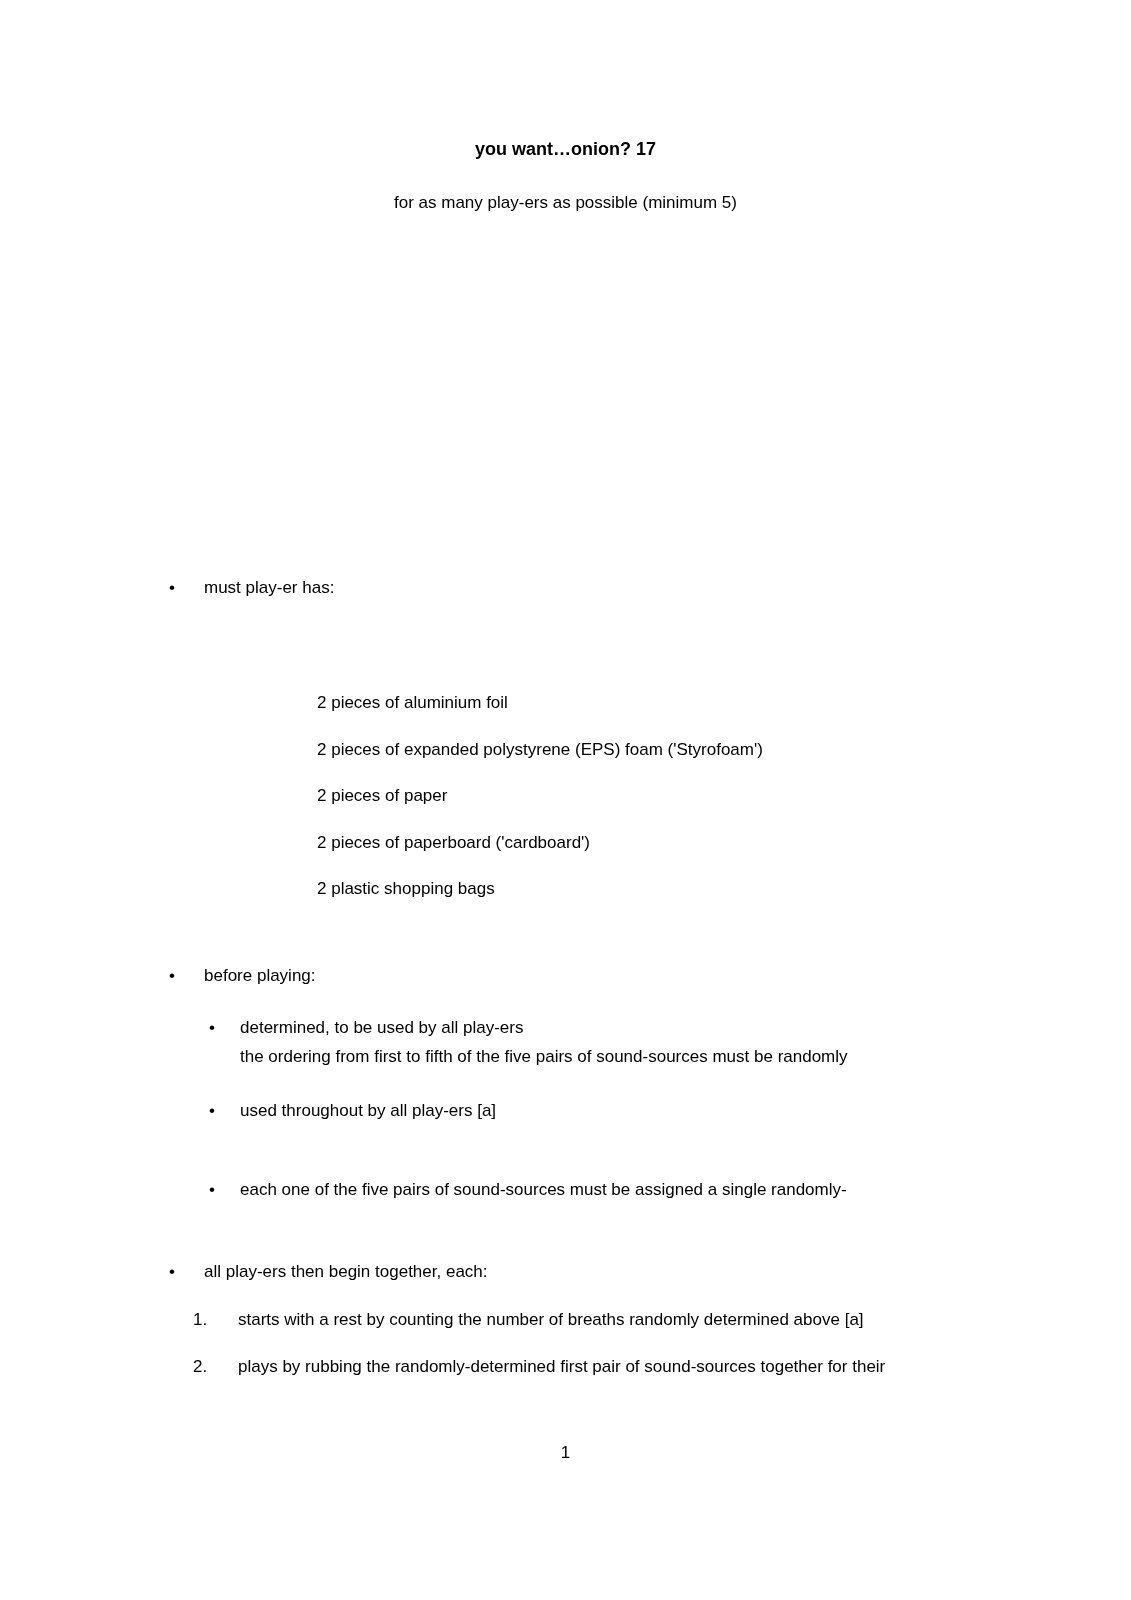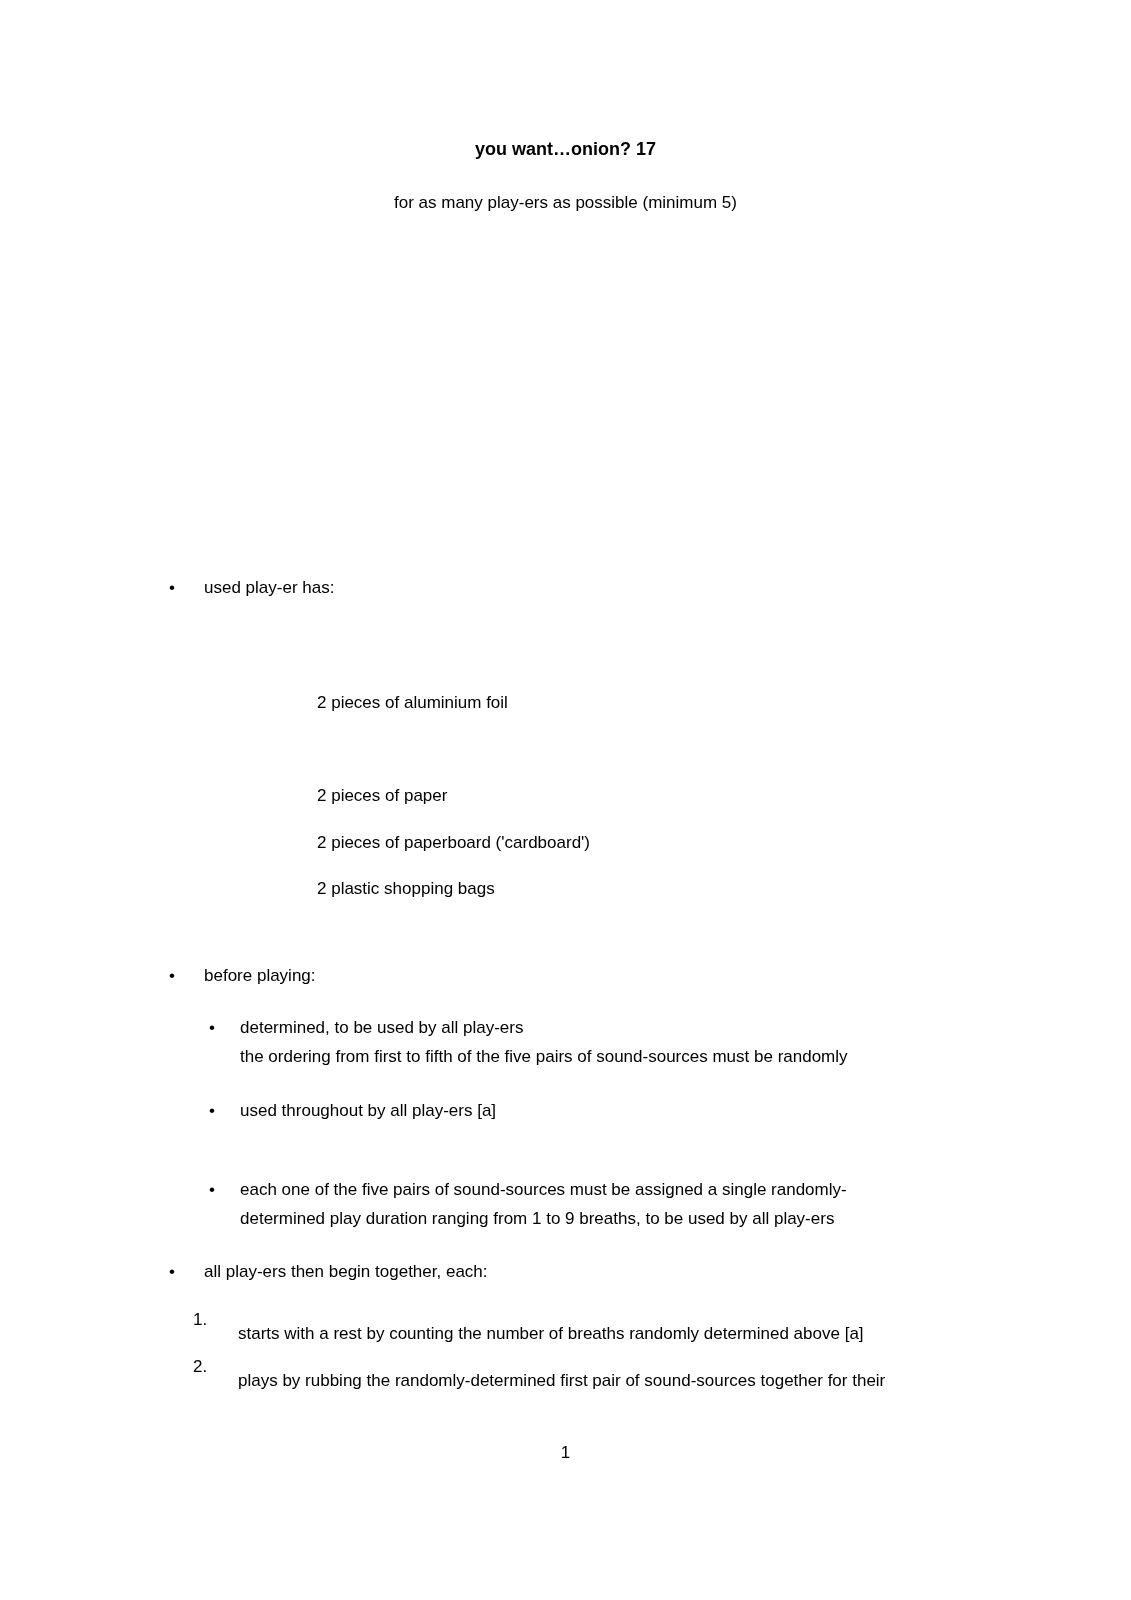--- a/index.html
+++ b/index.html
@@ -20,39 +20,40 @@
   .pagenum { top: 1438px; }
 
   .li { position: absolute; left: 0; width: 100%; }
   .marker { position: absolute; top: 0; }
   .marker.l1 { left: 169px; }
   .marker.l2 { left: 209px; }
   .num { position: absolute; top: 0; left: 193px; }
   .text { position: absolute; top: 0; }
   .text.l1t { left: 204px; width: 800px; }
   .text.l2t { left: 240px; width: 760px; }
-  .text.numt { left: 238px; width: 760px; margin-top: 14px; }
+  .text.numt { left: 238px; width: 760px; }
   .line { display: block; }
 
   .mat { position: absolute; left: 317px; width: 700px; margin-top: 20px; }
 </style>
 </head>
 <body>
 
 <div class="page">
 
   <div class="centerline title">you want…onion? 17</div>
   <div class="centerline subtitle">for as many play-ers as possible (minimum 5)</div>
 
   <div class="li" style="top:573px">
     <span class="marker l1">•</span>
-    <span class="text l1t">used play-er has:</span>
+    <span class="text l1t">must play-er has:</span>
   </div>
 
   <div class="mat" style="top:668px">2 pieces of aluminium foil</div>
+  <div class="mat" style="top:715px">2 pieces of expanded polystyrene (EPS) foam ('Styrofoam')</div>
   <div class="mat" style="top:761px">2 pieces of paper</div>
   <div class="mat" style="top:808px">2 pieces of paperboard ('cardboard')</div>
   <div class="mat" style="top:854px">2 plastic shopping bags</div>
 
   <div class="li" style="top:961px">
     <span class="marker l1">•</span>
     <span class="text l1t">before playing:</span>
   </div>
 
   <div class="li" style="top:1013px">
@@ -67,21 +68,20 @@
     <span class="marker l2">•</span>
     <span class="text l2t">
       <span class="line">used throughout by all play-ers [a]</span>
     </span>
   </div>
 
   <div class="li" style="top:1175px">
     <span class="marker l2">•</span>
     <span class="text l2t">
       <span class="line">each one of the five pairs of sound-sources must be assigned a single randomly-</span>
-      <span class="line">determined play duration ranging from 1 to 9 breaths, to be used by all play-ers</span>
     </span>
   </div>
 
   <div class="li" style="top:1257px">
     <span class="marker l1">•</span>
     <span class="text l1t">all play-ers then begin together, each:</span>
   </div>
 
   <div class="li" style="top:1305px">
     <span class="num">1.</span>

